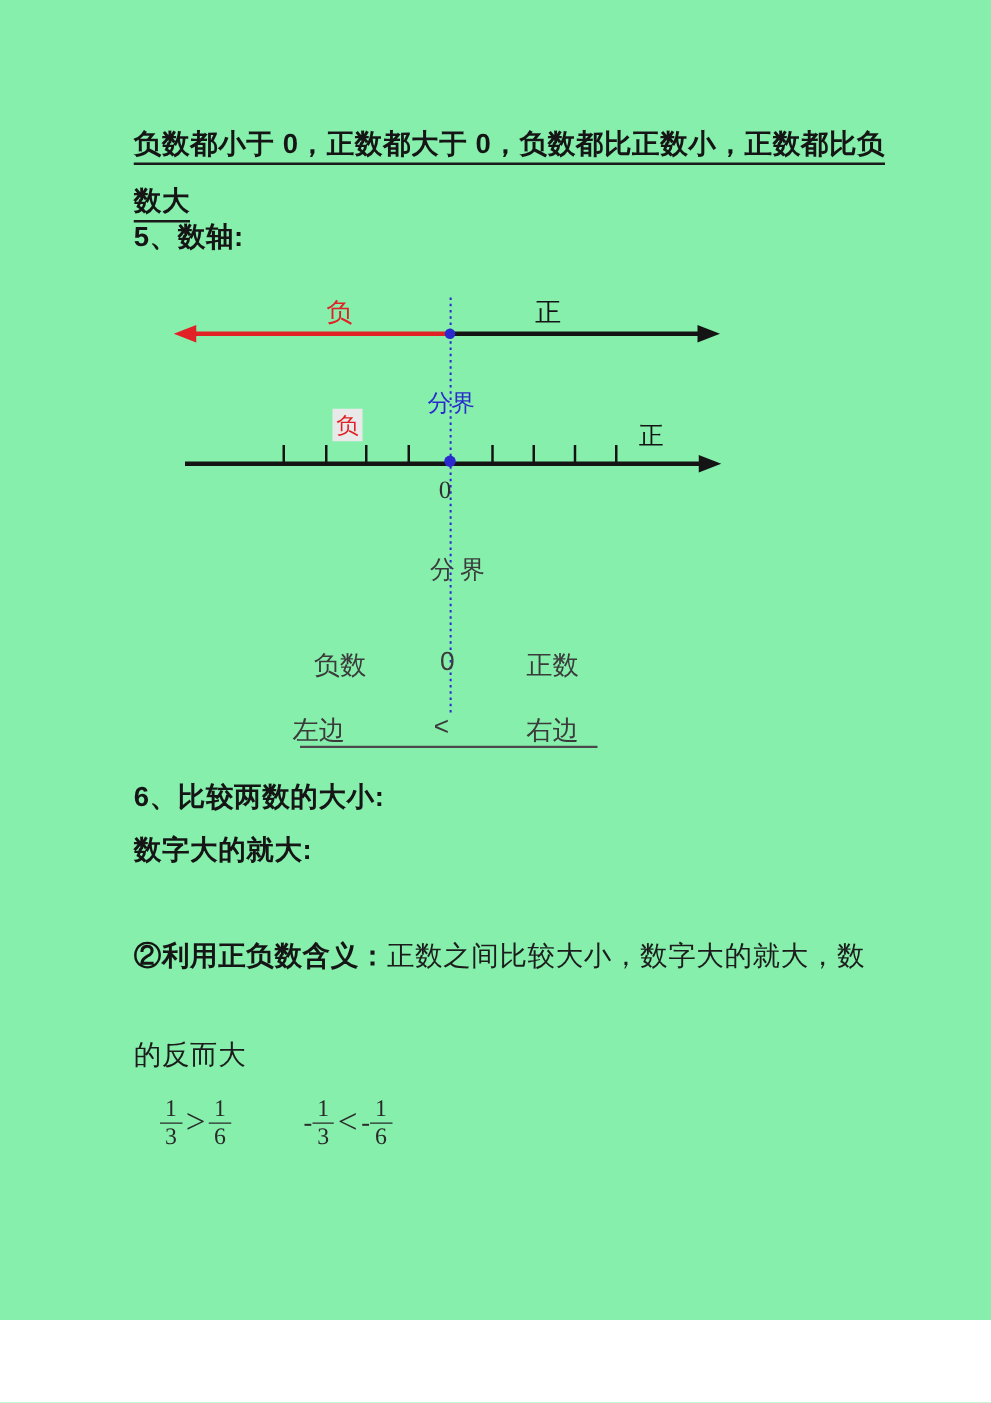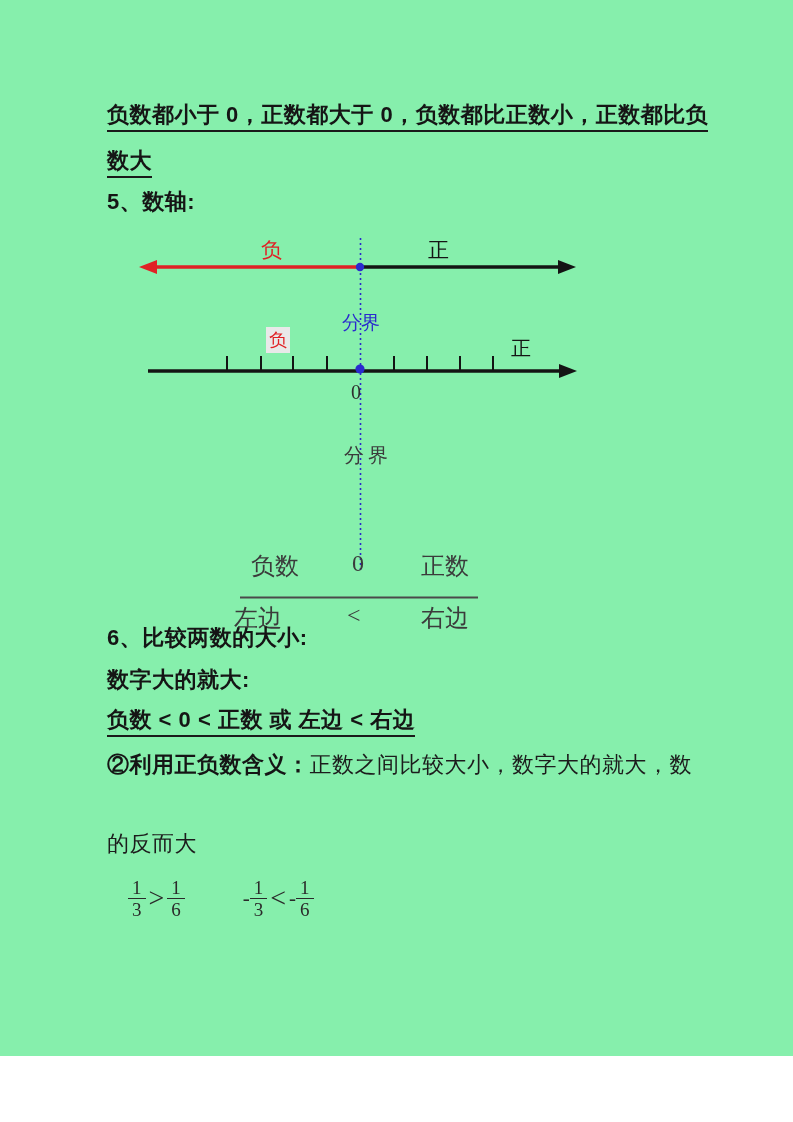--- a/index.html
+++ b/index.html
@@ -26,21 +26,21 @@
   .lbl-neg1  { left: 261px; top: 236px; font-size: 21px; color: var(--red); }
   .lbl-pos1  { left: 428px; top: 236px; font-size: 21px; color: #141414; }
   .lbl-bblue { left: 342px; top: 310px; font-size: 19px; color: var(--blue); }
   .lbl-neg2  { left: 266px; top: 327px; font-size: 18px; color: var(--red);
                background: #e9e9e9; padding: 1px 3px; }
   .lbl-pos2  { left: 511px; top: 335px; font-size: 20px; color: #141414; }
   .lbl-zero  { left: 351px; top: 381px; font-size: 20px; color: #2e2e2e;
                font-family: "Liberation Serif", serif; }
   .lbl-bgray { left: 344px; top: 442px; font-size: 20px; color: #3b3b3b;
                letter-spacing: 4px; font-family: "Liberation Serif", serif; }
-  .diag-row  { font-size: 24px; color: #3b3b3b; font-family: Liberation Serif, serif; margin-top: 32px; }
+  .diag-row  { font-size: 21px; color: #3b3b3b; font-family: Liberation Sans, sans-serif; }
   .cat-left  { left: 251px; top: 518px; }
   .cat-mid   { left: 352px; top: 518px; }
   .cat-right { left: 421px; top: 518px; }
   .cmp-left  { left: 234px; top: 570px; }
   .cmp-mid   { left: 347px; top: 570px; }
   .cmp-right { left: 421px; top: 570px; }
 
   
   .examples { position: absolute; left: 128px; top: 876px; display: flex;
               align-items: center; font-family: "Liberation Serif", serif; color: #2a2a2a; }
@@ -58,21 +58,21 @@
 
 <div class="page">
 
   <div class="abs h-bold" style="left:107px; top:100px;">
     <span class="u-line">负数都小于 0，正数都大于 0，负数都比正数小，正数都比负</span>
   </div>
   <div class="abs h-bold" style="left:107px; top:146px;">
     <span class="u-line">数大</span>
   </div>
 
-  <div class="abs h-bold" style="left:107px; top:187px;text-align:center;">5、数轴:</div>
+  <div class="abs h-bold" style="left:107px; top:175px;text-align:center;">5、数轴:</div>
 
   <svg class="diag-svg" viewBox="0 0 793 1122" xmlns="http://www.w3.org/2000/svg">
 
     <line x1="360.5" y1="238" x2="360.5" y2="572" stroke="#2a2ace" stroke-width="1.6" stroke-dasharray="2 3"></line>
 
     <line x1="154" y1="267" x2="360" y2="267" stroke="#e02125" stroke-width="3.6"></line>
     <polygon points="139,267 157,260 157,274" fill="#e02125"></polygon>
 
     <line x1="360" y1="267" x2="562" y2="267" stroke="#141414" stroke-width="3.6"></line>
     <polygon points="576,267 558,260 558,274" fill="#141414"></polygon>
@@ -105,23 +105,20 @@
 
   <div class="lbl diag-row cat-left">负数</div>
   <div class="lbl diag-row cat-mid">0</div>
   <div class="lbl diag-row cat-right">正数</div>
   <div class="lbl diag-row cmp-left">左边</div>
   <div class="lbl diag-row cmp-mid">&lt;</div>
   <div class="lbl diag-row cmp-right">右边</div>
 
   <div class="abs h-bold" style="left:107px; top:623px;">6、比较两数的大小:</div>
   <div class="abs h-bold" style="left:107px; top:665px;">数字大的就大:</div>
-  <div class="abs h-bold" style="left:107px; top:705px;">
-    <span class="u-line">负数 &lt; 0 &lt; 正数 或 左边 &lt; 右边</span>
-  </div>
 
   <div class="abs body-text" style="left:107px; top:750px;">
     <span class="h-bold">②利用正负数含义：</span><span>正数之间比较大小，数字大的就大，数</span>
   </div>
   <div class="abs body-text" style="left:107px; top:829px;">的反而大</div>
 
   <div class="examples">
     <span class="grp">
       <span class="frac">
         <span class="num">1</span>

